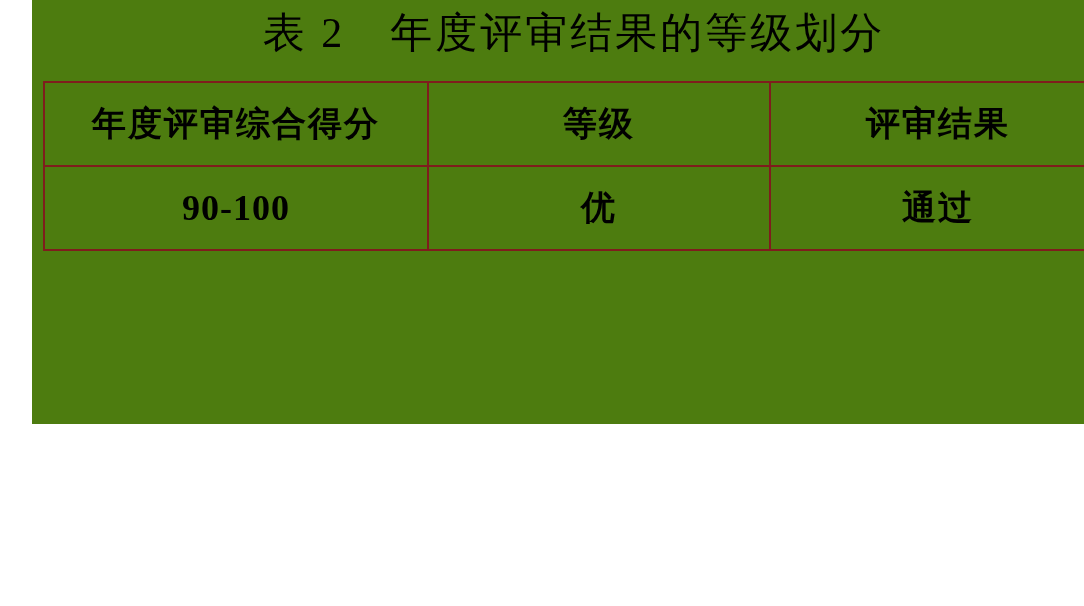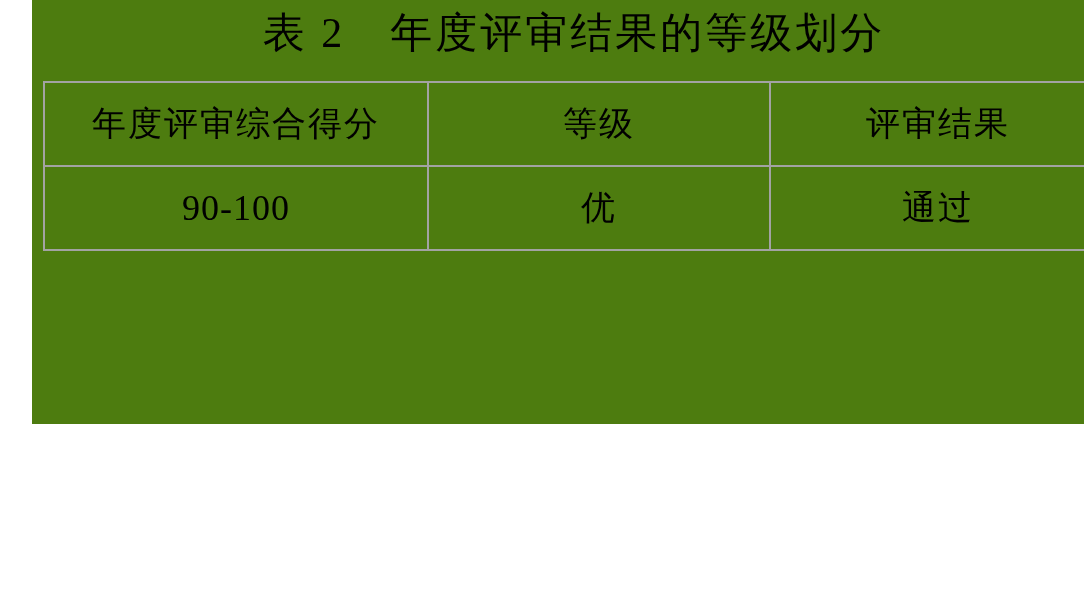--- a/index.html
+++ b/index.html
@@ -36,26 +36,26 @@
     top: 81px;
     width: 1062px;
     border-collapse: collapse;
     table-layout: fixed;
   }
   .grade-table col.c1 { width: 384px; }
   .grade-table col.c2 { width: 342px; }
   .grade-table col.c3 { width: 336px; }
   .grade-table th,
   .grade-table td {
-    border: 2px solid #a3a3a3;
+    border: 2px solid #7f1d1d;
     height: 82px;
     padding: 0;
     text-align: center;
     vertical-align: middle;
-    font-weight: normal;
+    font-weight: bold;
     font-size: 34px;
     letter-spacing: 2px;
     line-height: 1;
     overflow: hidden;
   }
   .grade-table td.num {
     font-size: 36px;
     letter-spacing: 1px;
   }
 </style>

